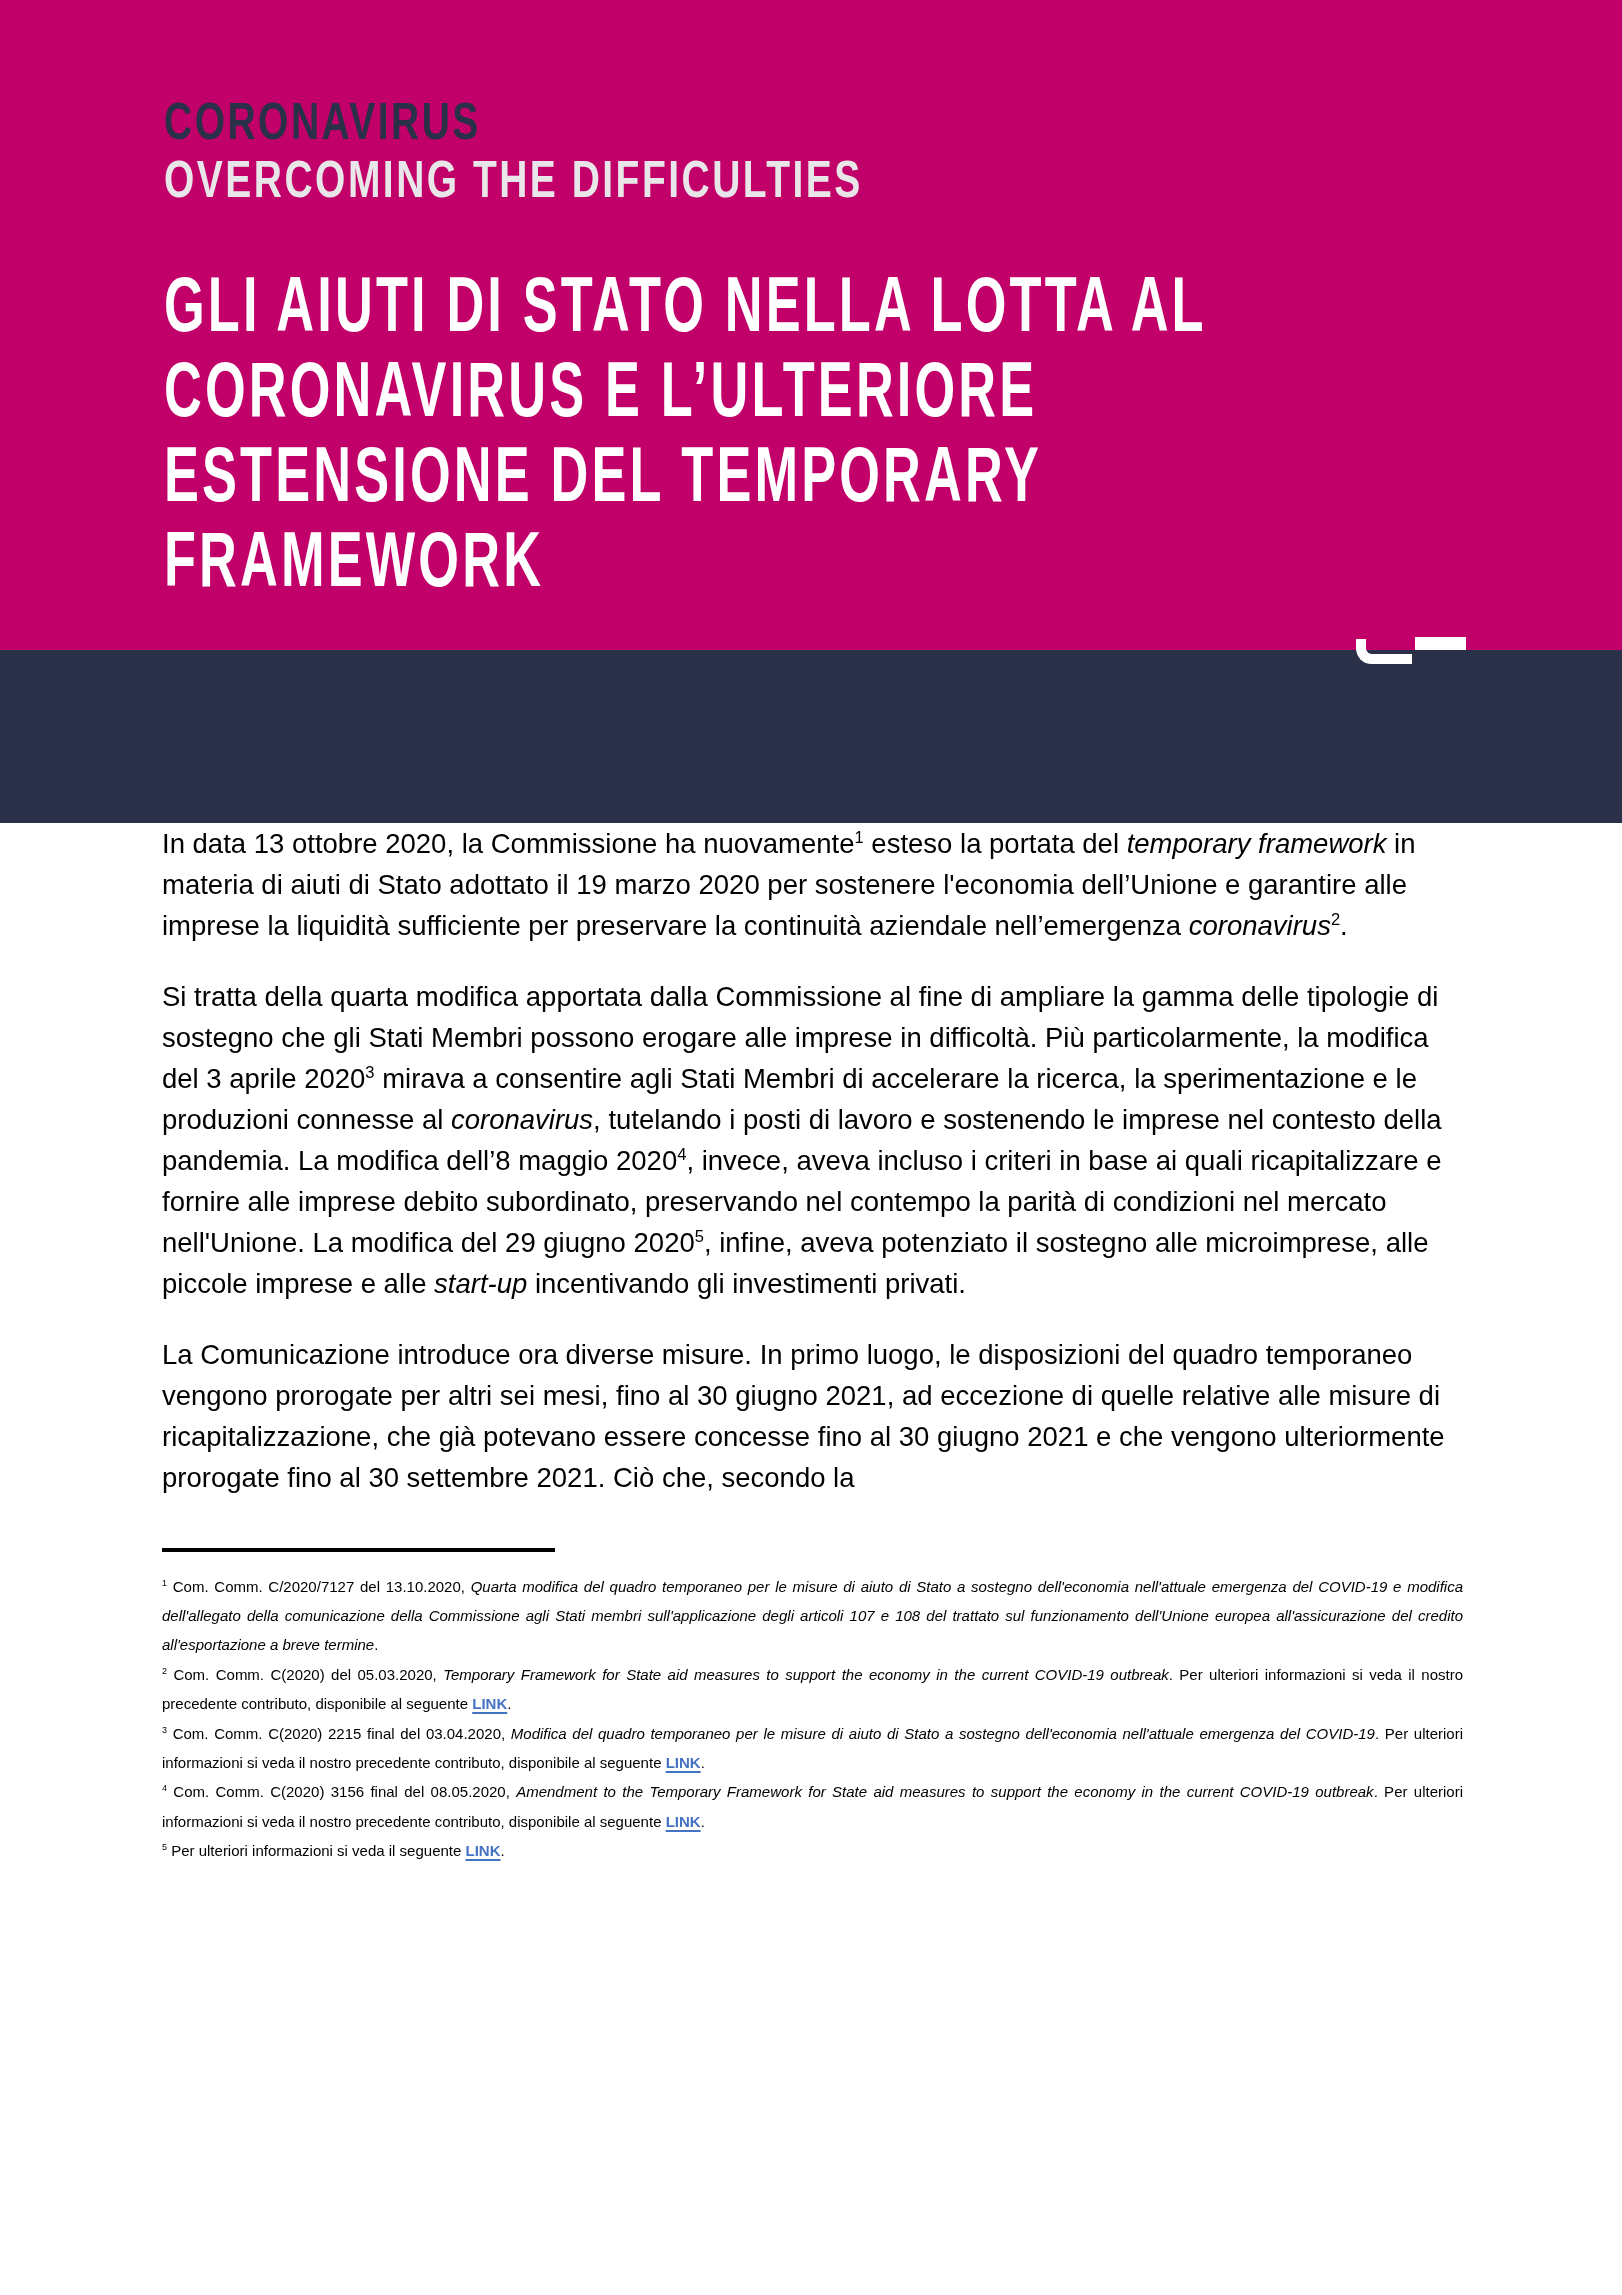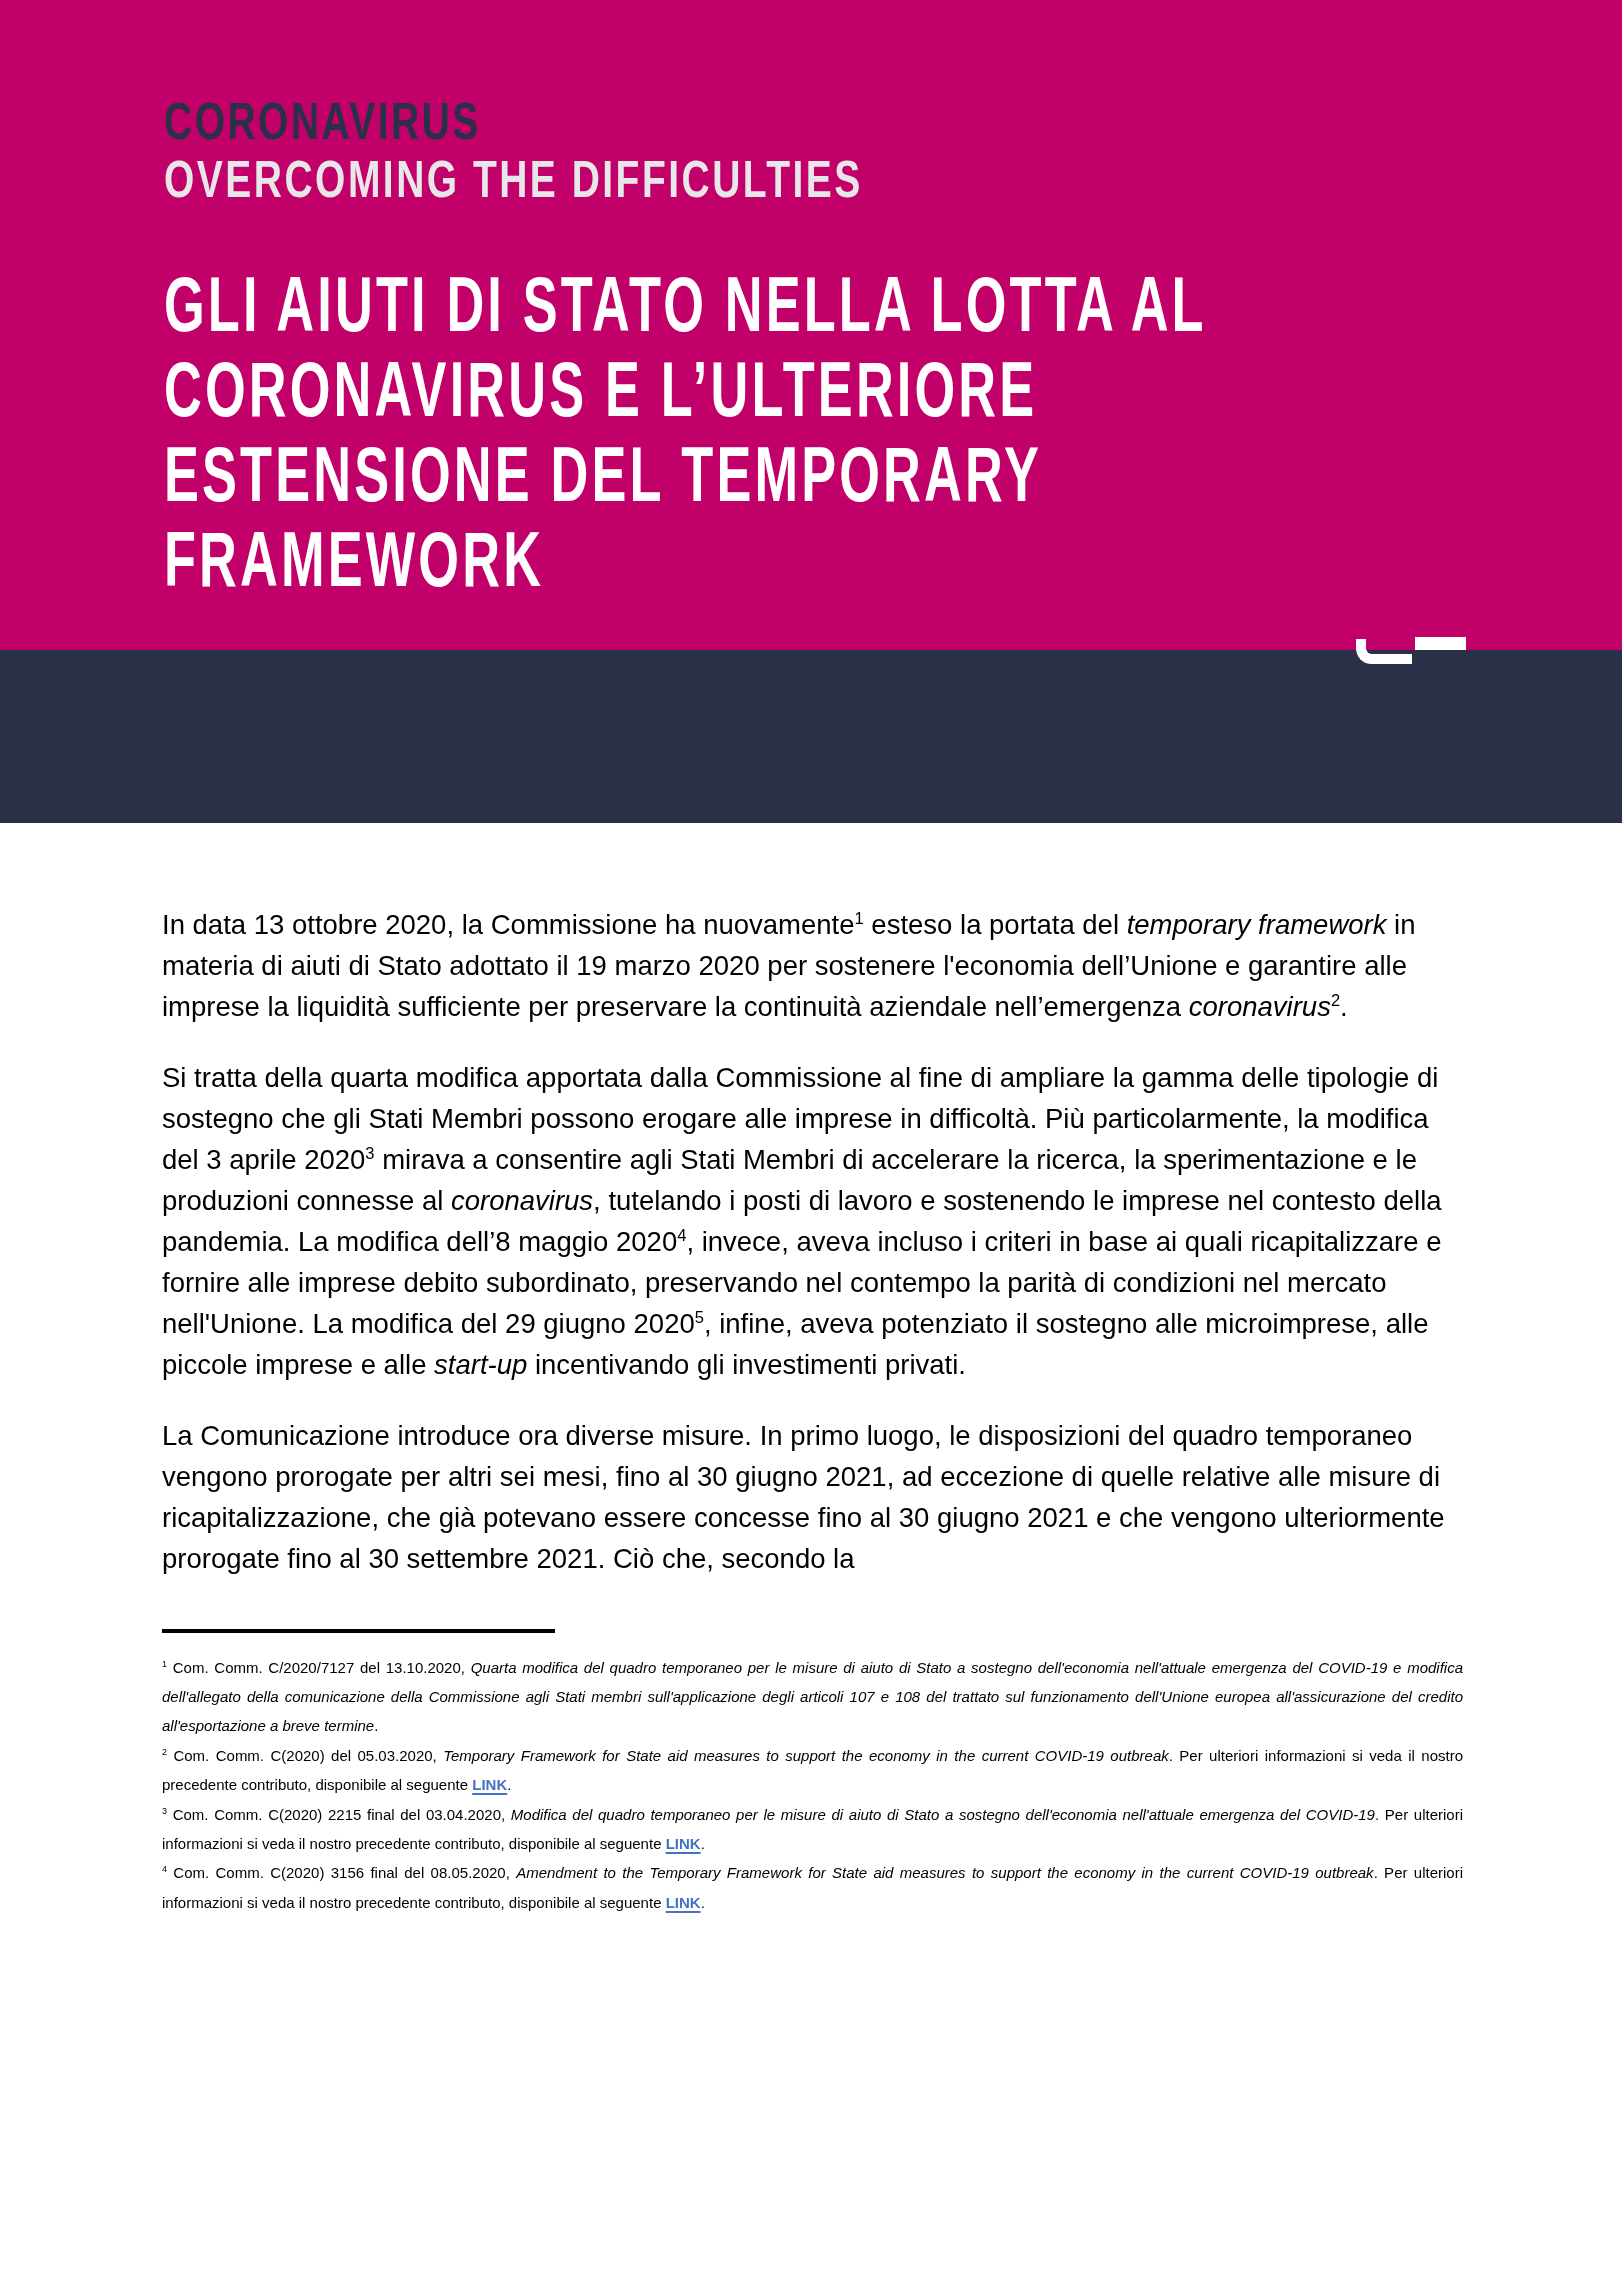--- a/index.html
+++ b/index.html
@@ -37,21 +37,21 @@
   
   .logo-left{
     position:absolute;left:1356px;top:639px;width:56px;height:25px;
     border-left:10.5px solid #fff;border-bottom:10.5px solid #fff;
     border-bottom-left-radius:15.7px;box-sizing:border-box;
   }
   .logo-right{position:absolute;left:1415px;top:637px;width:51px;height:13px;background:#fff;}
   
   .content{position:absolute;left:162px;top:823px;width:1301px;}
   .para{font-size:27.5px;line-height:41px;margin:0 0 30px 0;text-align:left;}
-  .para:first-child{margin-top:81px;}
+  .para:first-child{}
   .para sup,.fn sup{font-size:60%;line-height:0;vertical-align:super;}
   .fn-sep{width:393px;border:0;border-top:4.6px solid #000;margin:50px 0 19.6px 0;height:0;}
   .footnotes{font-size:15px;line-height:29.4px;text-align:justify;}
   .fn{margin:0;}
   a.link{color:var(--link);text-decoration:underline;text-decoration-thickness:2px;text-underline-offset:3.3px;cursor:pointer;font-weight:bold;}
 </style>
 </head>
 <body>
 
 <div class="page">
@@ -79,17 +79,18 @@
     <p class="para"><span>Si tratta della quarta modifica apportata dalla Commissione al fine di ampliare la gamma delle tipologie di sostegno che gli Stati Membri possono erogare alle imprese in difficoltà. Più particolarmente, la modifica del 3 aprile 2020</span><span><sup>3</sup></span><span> mirava a consentire agli Stati Membri di accelerare la ricerca, la sperimentazione e le produzioni connesse al </span><span style="font-style: italic;">coronavirus</span><span>, tutelando i posti di lavoro e sostenendo le imprese nel contesto della pandemia. La modifica dell’8 maggio 2020</span><span><sup>4</sup></span><span>, invece, aveva incluso i criteri in base ai quali ricapitalizzare e fornire alle imprese debito subordinato, preservando nel contempo la parità di condizioni nel mercato nell'Unione. La modifica del 29 giugno 2020</span><span><sup>5</sup></span><span>, infine, aveva potenziato il sostegno alle microimprese, alle piccole imprese e alle </span><span style="font-style: italic;">start-up</span><span> incentivando gli investimenti privati.</span></p>
     <p class="para"><span>La Comunicazione introduce ora diverse misure. In primo luogo, le disposizioni del quadro temporaneo vengono prorogate per altri sei mesi, fino al 30 giugno 2021, ad eccezione di quelle relative alle misure di ricapitalizzazione, che già potevano essere concesse fino al 30 giugno 2021 e che vengono ulteriormente prorogate fino al 30 settembre 2021. Ciò che, secondo la</span></p>
 
     <hr class="fn-sep">
 
     <section class="footnotes">
       <p class="fn"><span><sup>1</sup></span><span> Com. Comm. C/2020/7127 del 13.10.2020, </span><span style="font-style: italic;">Quarta modifica del quadro temporaneo per le misure di aiuto di Stato a sostegno dell'economia nell'attuale emergenza del COVID-19 e modifica dell'allegato della comunicazione della Commissione agli Stati membri sull'applicazione degli articoli 107 e 108 del trattato sul funzionamento dell'Unione europea all'assicurazione del credito all'esportazione a breve termine</span><span>.</span></p>
       <p class="fn"><span><sup>2</sup></span><span> Com. Comm. C(2020) del 05.03.2020, </span><span style="font-style: italic;">Temporary Framework for State aid measures to support the economy in the current COVID-19 outbreak</span><span>. Per ulteriori informazioni si veda il nostro precedente contributo, disponibile al seguente </span><a href="#" class="link">LINK</a><span>.</span></p>
       <p class="fn"><span><sup>3</sup></span><span> Com. Comm. C(2020) 2215 final del 03.04.2020, </span><span style="font-style: italic;">Modifica del quadro temporaneo per le misure di aiuto di Stato a sostegno dell'economia nell'attuale emergenza del COVID-19</span><span>. Per ulteriori informazioni si veda il nostro precedente contributo, disponibile al seguente </span><a href="#" class="link">LINK</a><span>.</span></p>
       <p class="fn"><span><sup>4</sup></span><span> Com. Comm. C(2020) 3156 final del 08.05.2020, </span><span style="font-style: italic;">Amendment to the Temporary Framework for State aid measures to support the economy in the current COVID-19 outbreak</span><span>. Per ulteriori informazioni si veda il nostro precedente contributo, disponibile al seguente </span><a href="#" class="link">LINK</a><span>.</span></p>
+      <p class="fn"><span><sup>5</sup></span><span> Per ulteriori informazioni si veda il seguente </span><a href="#" class="link">LINK</a><span>.</span></p>
     </section>
   </main>
 
 </div>
 
 
 </body></html>

